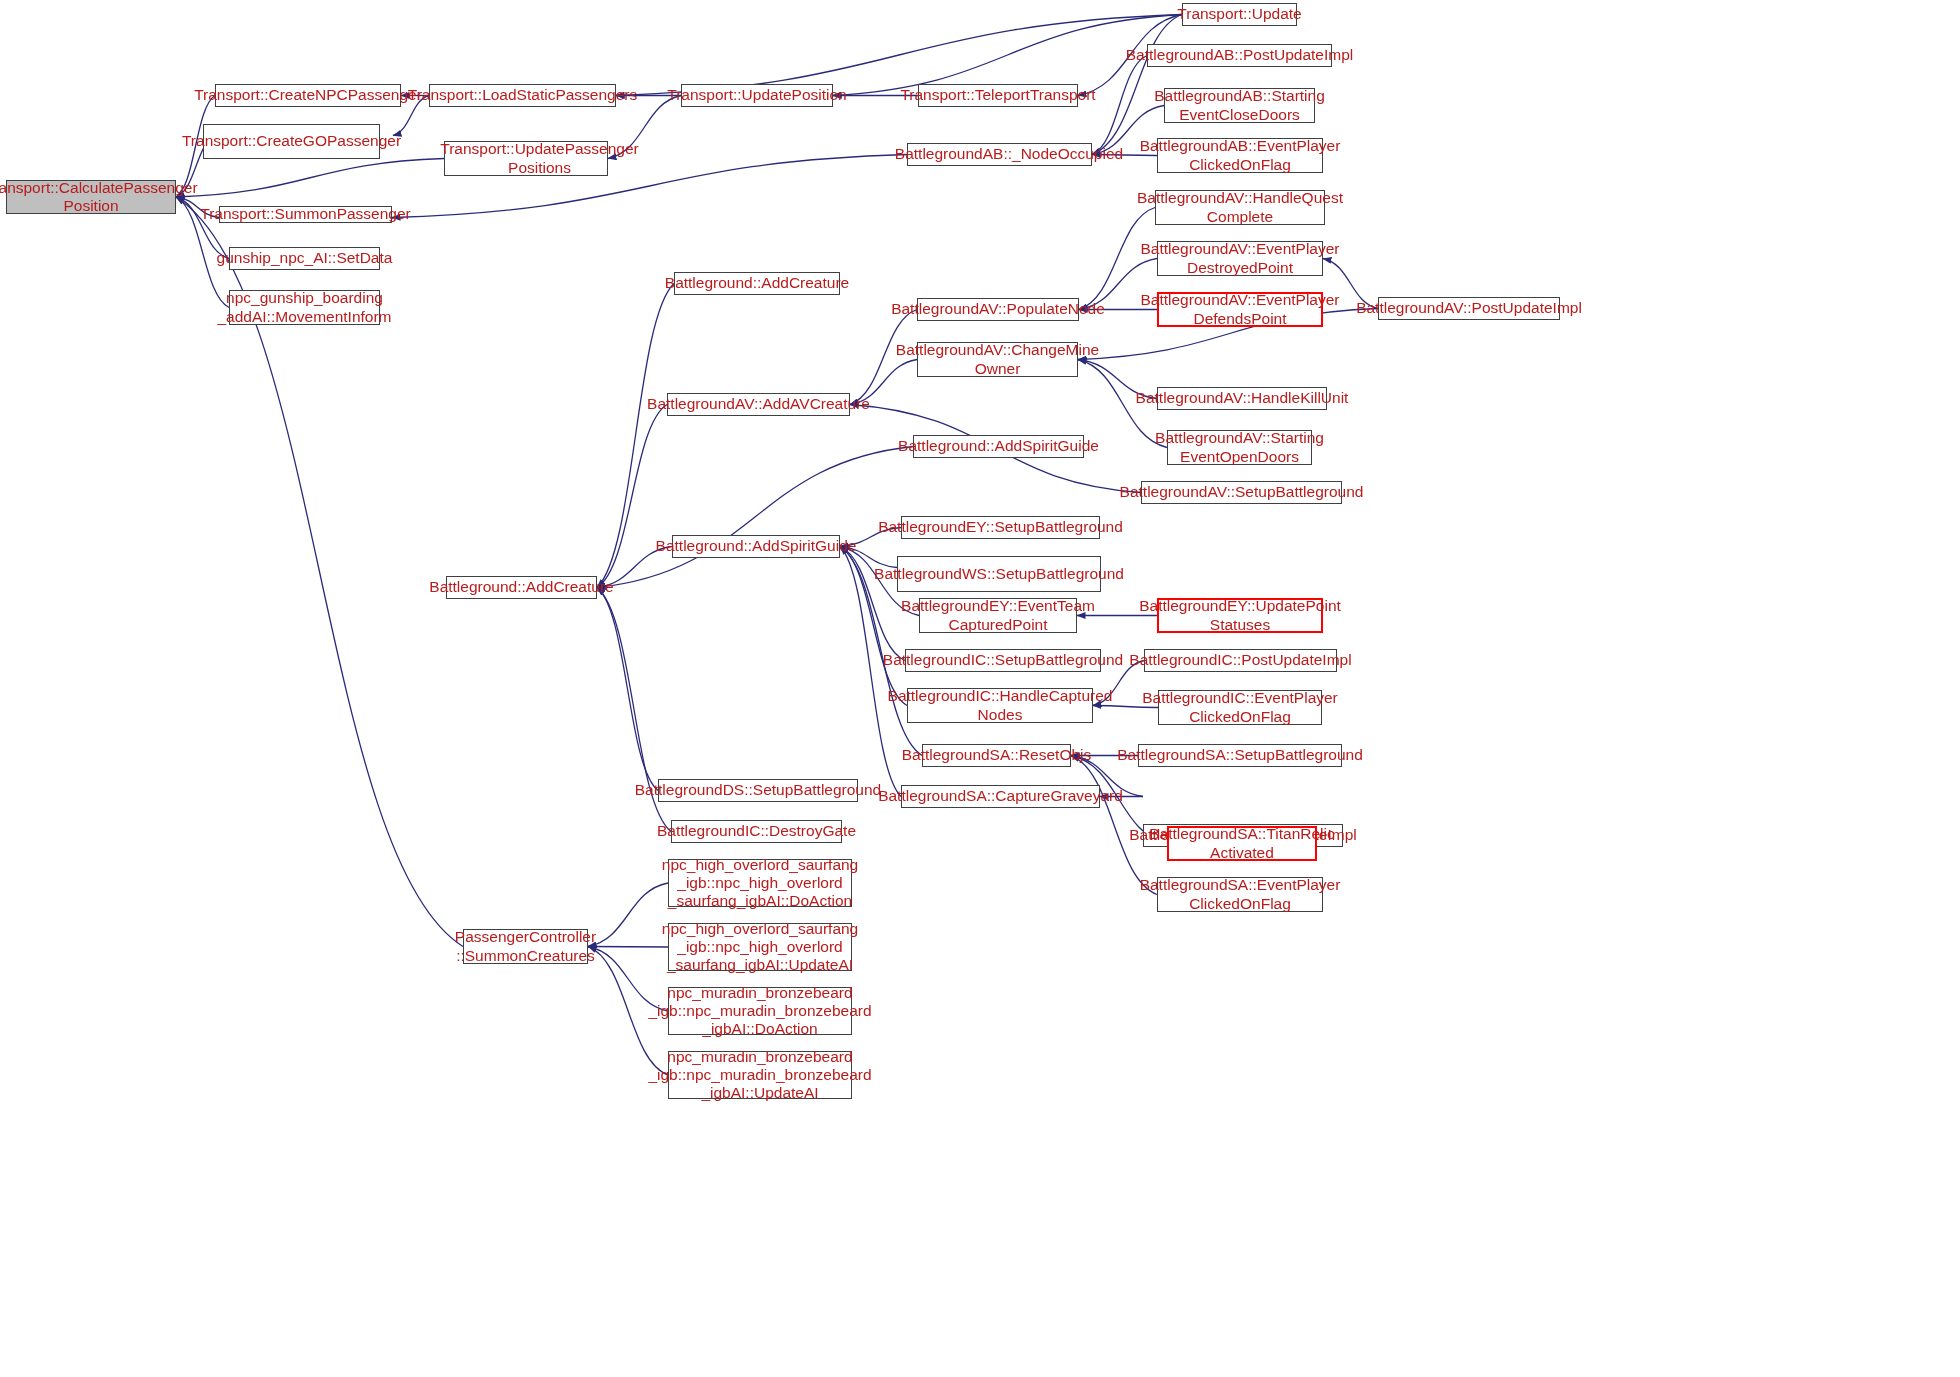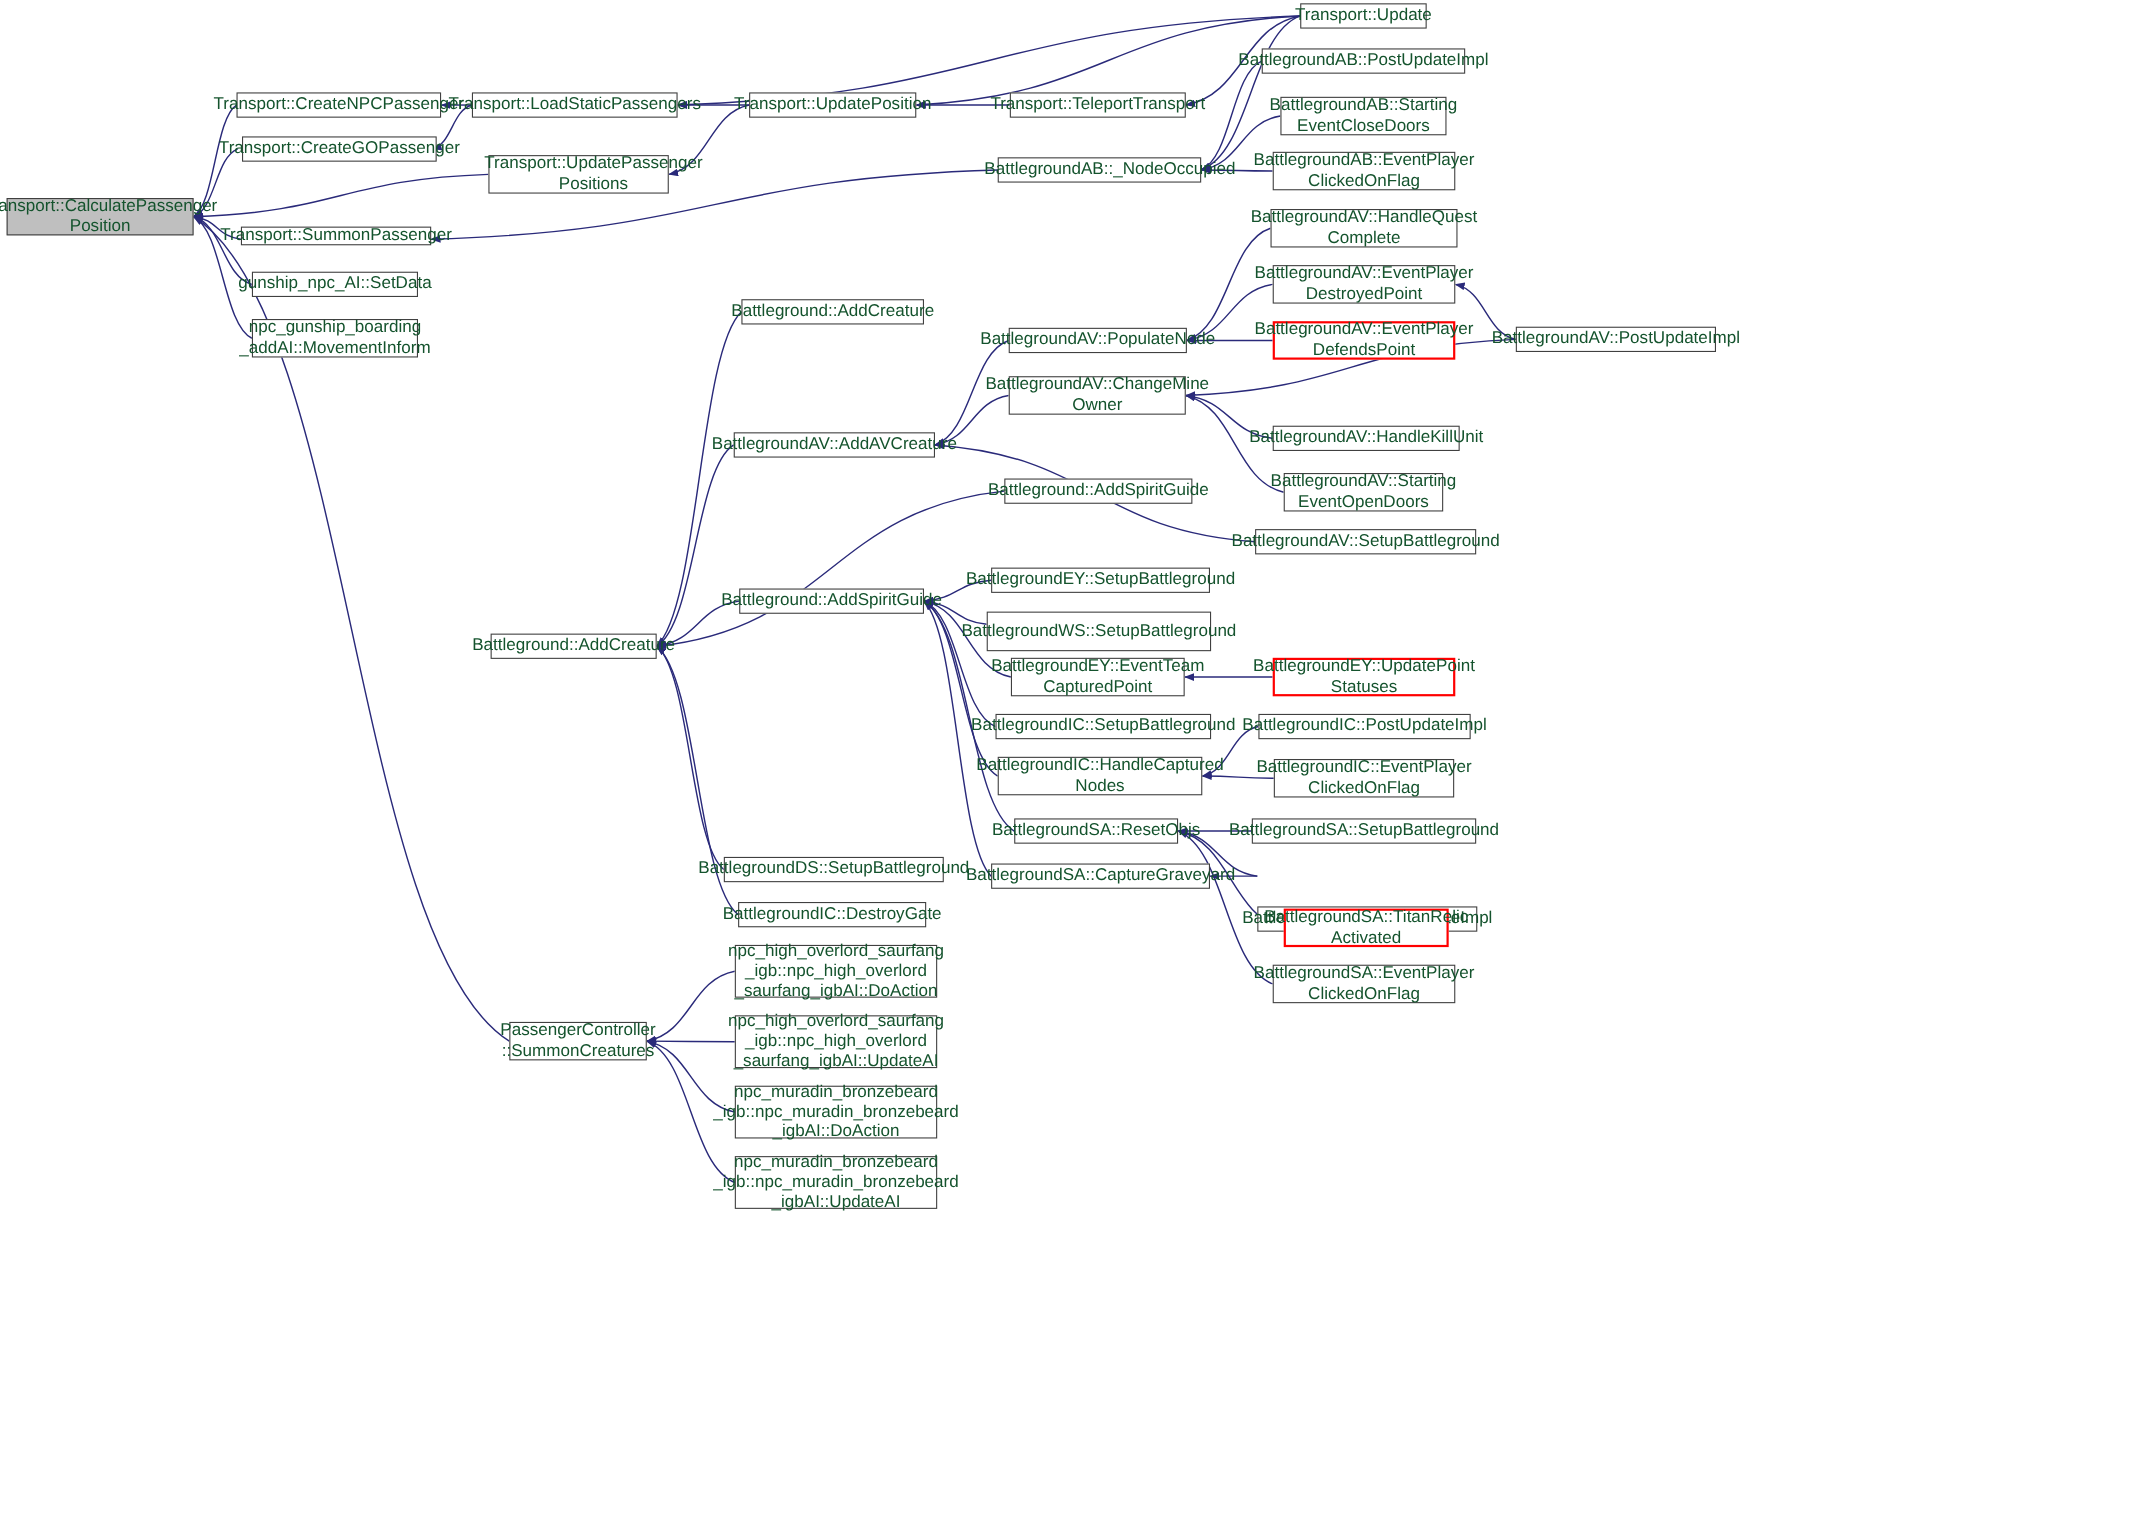--- a/index.html
+++ b/index.html
@@ -1,21 +1,21 @@
 <!DOCTYPE html>
 <html><head>
 <meta charset="utf-8">
 <style>
   html,body{margin:0;padding:0;background:#ffffff;}
   #canvas{position:relative;width:1960px;height:1377px;background:#fff;
           font-family:"Liberation Sans","DejaVu Sans",sans-serif;overflow:hidden;}
   svg.edges{position:absolute;left:0;top:0;width:1960px;height:1377px;pointer-events:none;}
   .node{position:absolute;box-sizing:border-box;border:1px solid #404040;background:#ffffff;
         display:flex;align-items:center;justify-content:center;text-align:center;
-        font-size:15.5px;color:#14532d;line-height:1.18;padding:2px 5px;white-space:pre-line;}
+        font-size:15.5px;color:#b91c1c;line-height:1.18;padding:2px 5px;white-space:pre-line;}
   .node.root{background:#bfbfbf;border-color:#404040;}
   .node.hot{border:2px solid #ff0000;}
 </style>
 </head>
 <body>
 
 <div id="canvas">
   <svg class="edges" id="edge-layer">
     <defs>
       <marker id="arrow" markerWidth="9" markerHeight="7" refX="8.5" refY="3.5" orient="auto" markerUnits="userSpaceOnUse">
@@ -77,21 +77,21 @@
         <path d="M 668 883 C 628 890.62, 628 938.88, 588 946.5" fill="none" stroke="#2a2a7a" stroke-width="1.3" marker-end="url(#arrow)"></path>
         <path d="M 668 947 C 628 946.94, 628 946.56, 588 946.5" fill="none" stroke="#2a2a7a" stroke-width="1.3" marker-end="url(#arrow)"></path>
         <path d="M 668 1011 C 628 1003.26, 628 954.24, 588 946.5" fill="none" stroke="#2a2a7a" stroke-width="1.3" marker-end="url(#arrow)"></path>
         <path d="M 668 1075 C 628 1059.58, 628 961.92, 588 946.5" fill="none" stroke="#2a2a7a" stroke-width="1.3" marker-end="url(#arrow)"></path>
       </g>
   </svg>
   <div id="node-layer">
       <div class="node root" style="left: 6px; top: 180px; width: 170px; height: 34px;">Transport::CalculatePassenger
 Position</div>
       <div class="node" style="left: 215px; top: 84px; width: 186px; height: 23px;">Transport::CreateNPCPassenger</div>
-      <div class="node" style="left: 220px; top: 124px; width: 177px; height: 23px;">Transport::CreateGOPassenger</div>
+      <div class="node" style="left: 203px; top: 124px; width: 177px; height: 35px;">Transport::CreateGOPassenger</div>
       <div class="node" style="left: 444px; top: 141px; width: 164px; height: 35px; padding-left: 32px;">Transport::UpdatePassenger
 Positions</div>
       <div class="node" style="left: 219px; top: 206px; width: 173px; height: 17px;">Transport::SummonPassenger</div>
       <div class="node" style="left: 229px; top: 247px; width: 151px; height: 23px;">gunship_npc_AI::SetData</div>
       <div class="node" style="left: 229px; top: 290px; width: 151px; height: 35px;">npc_gunship_boarding
 _addAI::MovementInform</div>
       <div class="node" style="left: 429px; top: 84px; width: 187px; height: 23px;">Transport::LoadStaticPassengers</div>
       <div class="node" style="left: 681px; top: 84px; width: 152px; height: 23px;">Transport::UpdatePosition</div>
       <div class="node" style="left: 918px; top: 84px; width: 160px; height: 23px;">Transport::TeleportTransport</div>
       <div class="node" style="left: 1182px; top: 3px; width: 115px; height: 23px;">Transport::Update</div>

